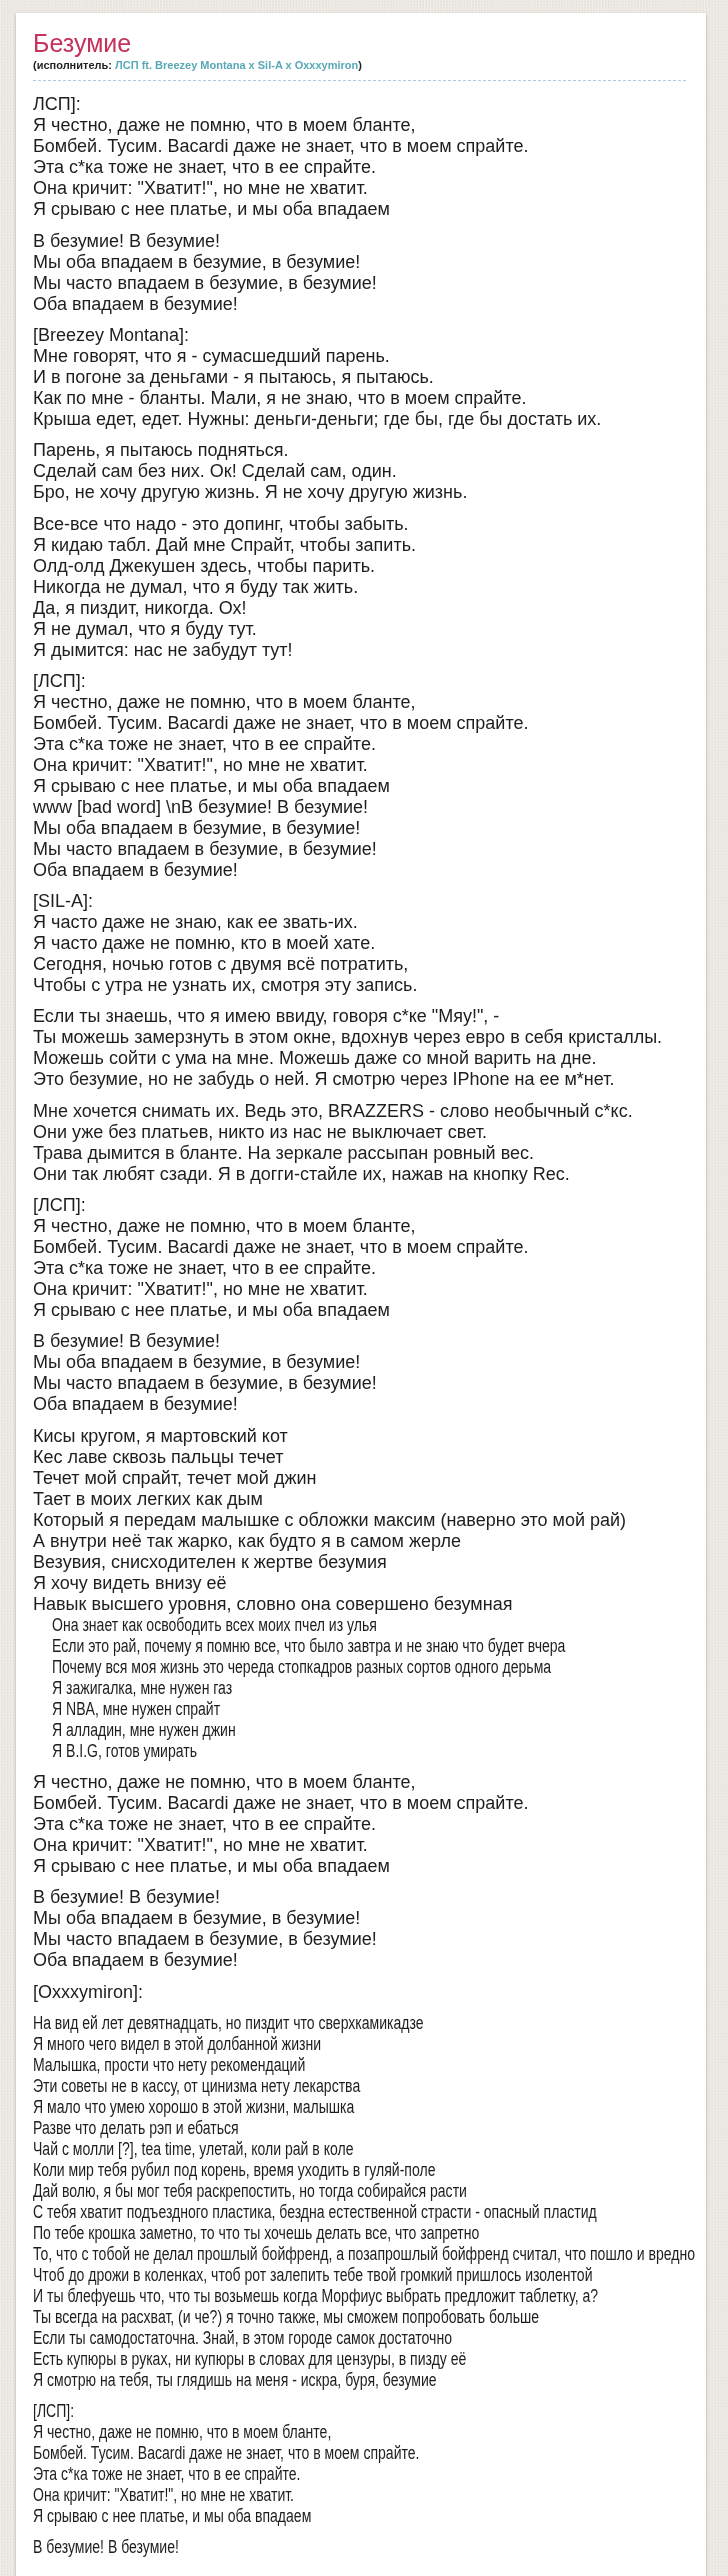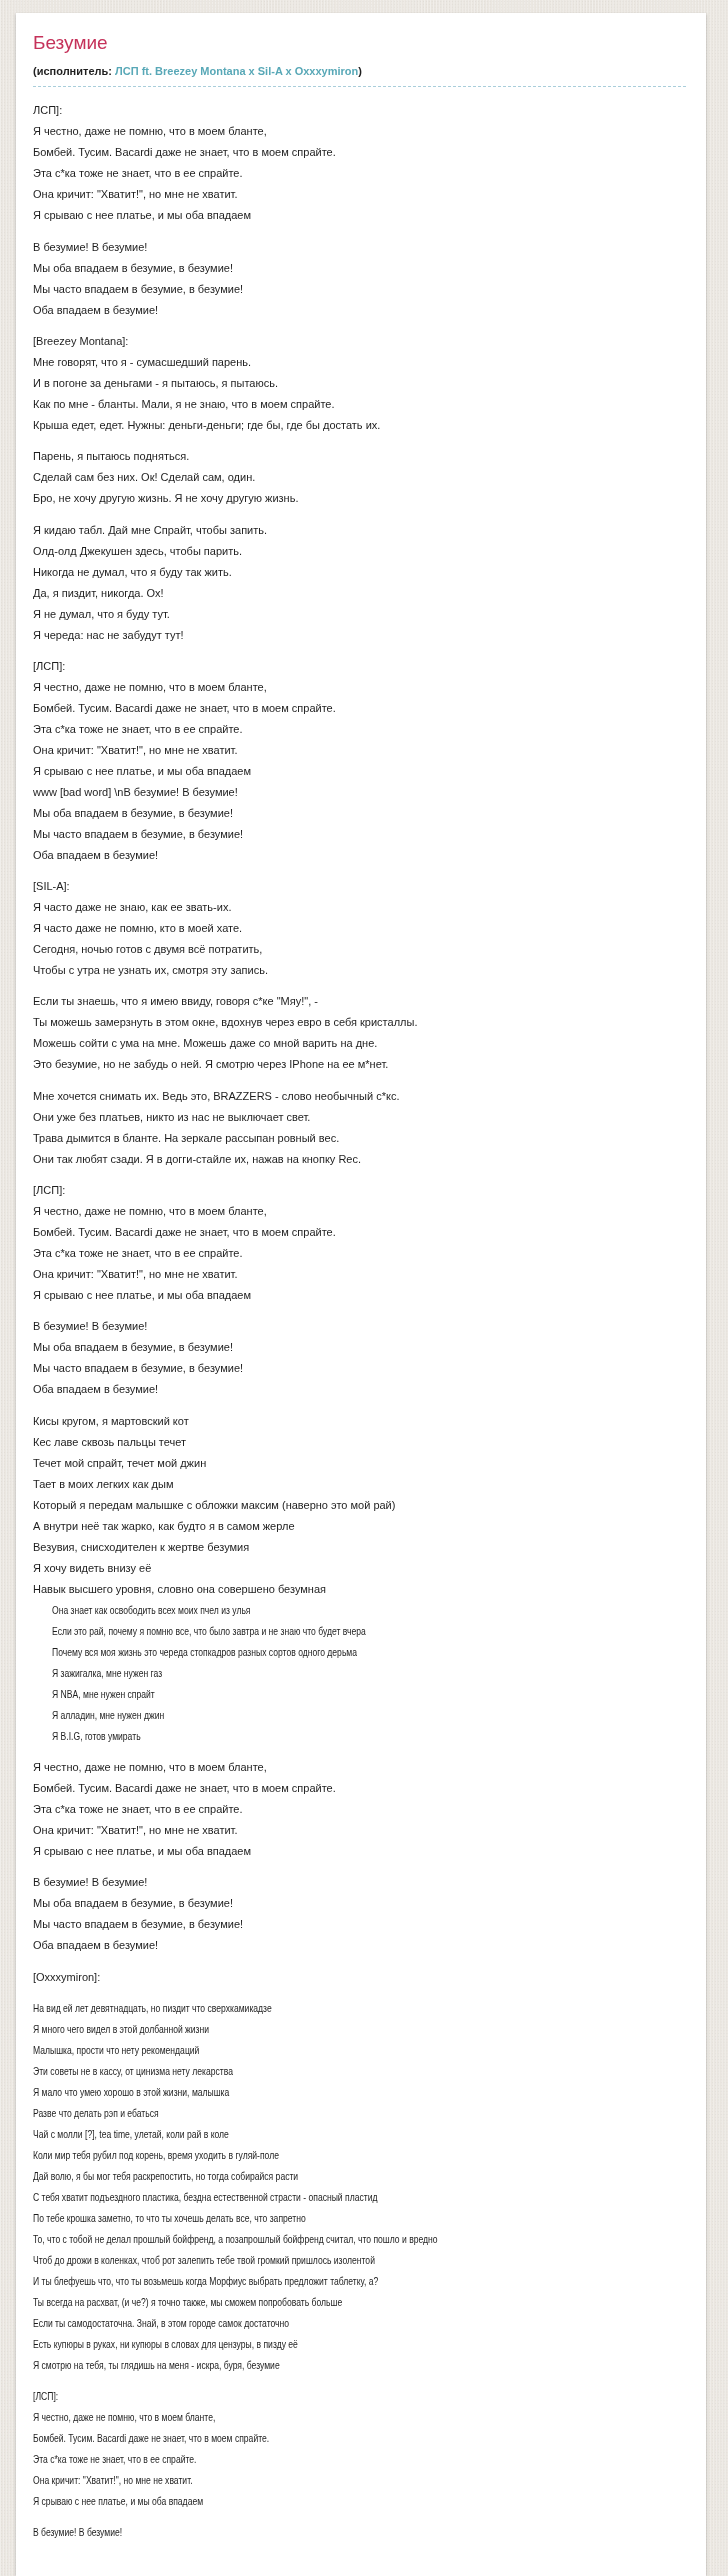--- a/index.html
+++ b/index.html
@@ -25,39 +25,39 @@
     box-shadow: 0 0.7px 2.9px rgba(0,0,0,0.28);
     padding: 19px 20.5px 22px 17px;
   }
   .song-header {
     padding-bottom: 7.3px;
     border-bottom: 0.7px dashed #a9cedb;
     margin-bottom: 13.2px;
   }
   .song-title {
     color: #c5325a;
-    font-size: 19px;
+    font-size: 25px;
     line-height: 22px;
-    margin: 0 0 10px 0;
+    margin: 0 0 4px 0;
     font-weight: normal;
   }
   .song-subtitle {
     font-size: 11px;
     color: #1f1f1f;
     line-height: 14.7px;
     font-weight: bold;
   }
   .artist-link {
     color: #58a8b7;
     text-decoration: none;
     cursor: pointer;
   }
   .lyrics {
     color: #1e1e1e;
-    font-size: 11px;
+    font-size: 18px;
     line-height: 21px;
   }
   .stanza { margin: 0 0 10.3px 0; }
   .stanza.joined { margin-top: -10.3px; margin-left: 19px; }
   .line {
     min-height: 21px;
     white-space: nowrap;
   }
   .narrow .line {
     transform: scaleX(0.78);
@@ -98,26 +98,27 @@
           <div class="line">И в погоне за деньгами - я пытаюсь, я пытаюсь.</div>
           <div class="line">Как по мне - бланты. Мали, я не знаю, что в моем спрайте.</div>
           <div class="line">Крыша едет, едет. Нужны: деньги-деньги; где бы, где бы достать их.</div>
         </div>
         <div class="stanza">
           <div class="line">Парень, я пытаюсь подняться.</div>
           <div class="line">Сделай сам без них. Ок! Сделай сам, один.</div>
           <div class="line">Бро, не хочу другую жизнь. Я не хочу другую жизнь.</div>
         </div>
         <div class="stanza">
+          <div class="line">Все-все что надо - это допинг, чтобы забыть.</div>
           <div class="line">Я кидаю табл. Дай мне Спрайт, чтобы запить.</div>
           <div class="line">Олд-олд Джекушен здесь, чтобы парить.</div>
           <div class="line">Никогда не думал, что я буду так жить.</div>
           <div class="line">Да, я пиздит, никогда. Ох!</div>
           <div class="line">Я не думал, что я буду тут.</div>
-          <div class="line">Я череда: нас не забудут тут!</div>
+          <div class="line">Я дымится: нас не забудут тут!</div>
         </div>
         <div class="stanza">
           <div class="line">[ЛСП]:</div>
           <div class="line">Я честно, даже не помню, что в моем бланте,</div>
           <div class="line">Бомбей. Тусим. Bacardi даже не знает, что в моем спрайте.</div>
           <div class="line">Эта с*ка тоже не знает, что в ее спрайте.</div>
           <div class="line">Она кричит: "Хватит!", но мне не хватит.</div>
           <div class="line">Я срываю с нее платье, и мы оба впадаем</div>
           <div class="line">www [bad word] \nВ безумие! В безумие!</div>
           <div class="line">Мы оба впадаем в безумие, в безумие!</div>

